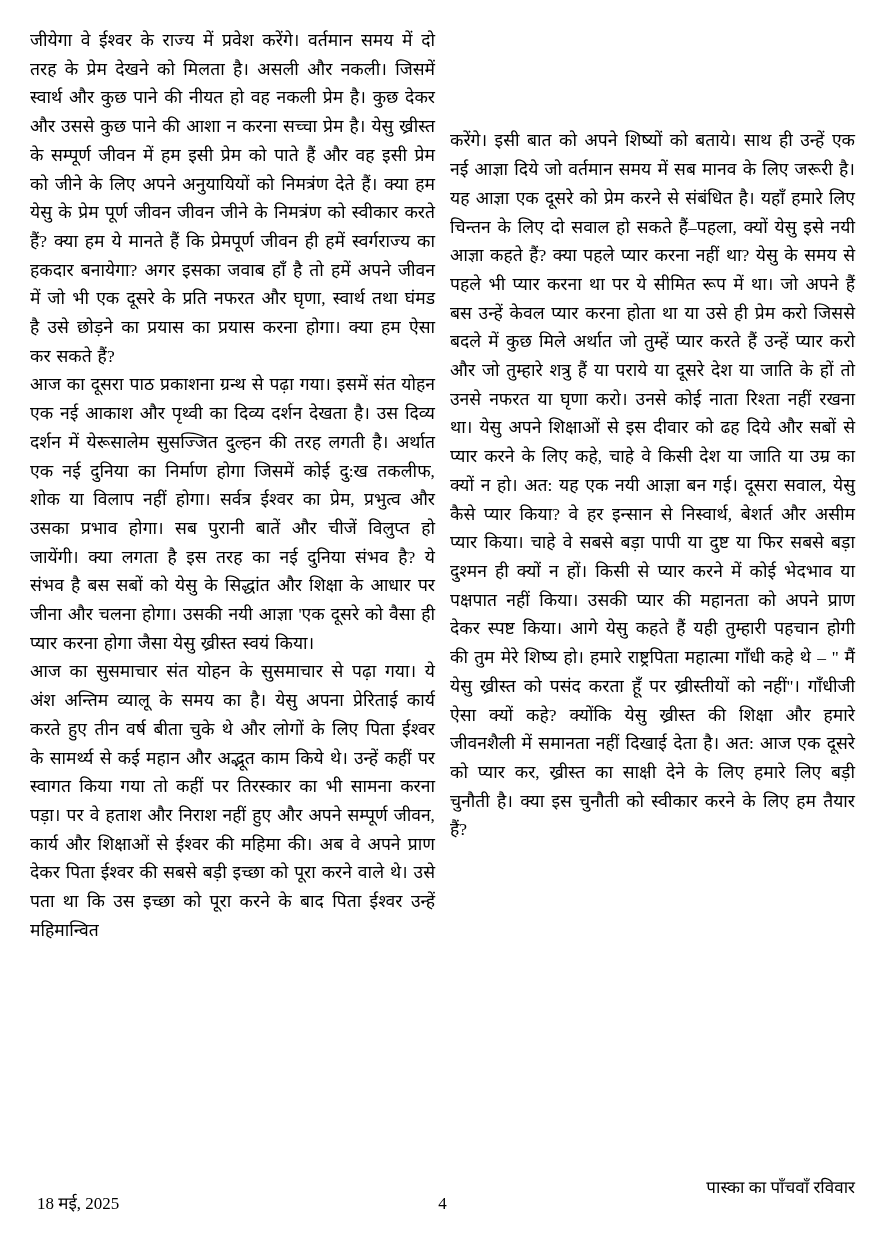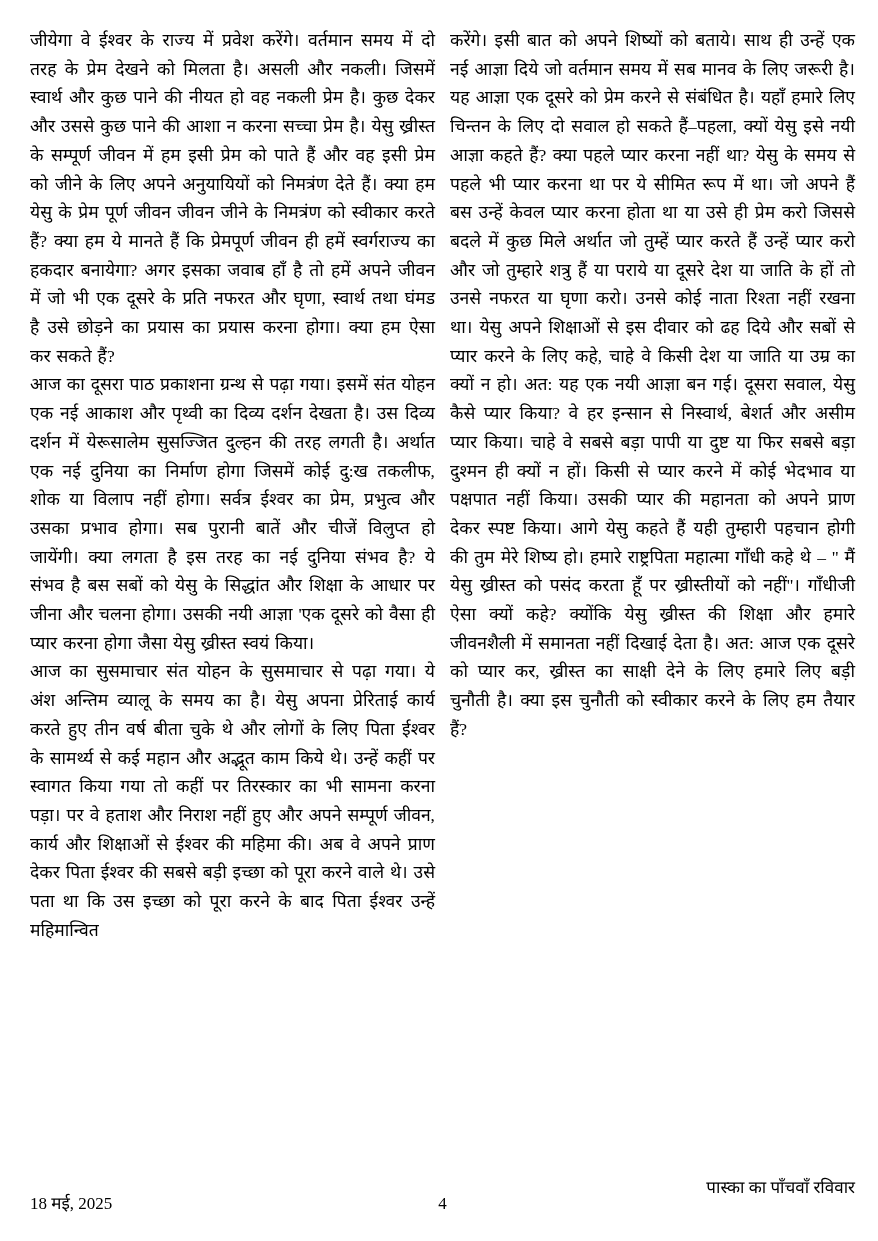--- a/index.html
+++ b/index.html
@@ -14,20 +14,21 @@
     background: #ffffff;
     color: #000000;
     font-family: "Liberation Serif", "DejaVu Serif", serif;
     box-sizing: border-box;
     padding: 26px 23px 0 30px;
     overflow: hidden;
   }
   .columns {
     display: flex;
     gap: 15px;
+    align-items: center;
   }
   .column {
     flex: 1 1 0;
     min-width: 0;
     text-align: justify;
     text-justify: inter-word;
     font-size: 17.5px;
     line-height: 28.7px;
     word-spacing: 1.5px;
   }
@@ -39,21 +40,21 @@
     position: absolute;
     left: 30px;
     right: 23px;
     bottom: 24px;
     height: 26px;
     font-size: 17px;
     line-height: 26px;
   }
   .footer-date {
     position: absolute;
-    left: 0;
+    left: 7px;
     bottom: 0;
   }
   .footer-page-number {
     position: absolute;
     left: 50%;
     transform: translateX(-50%);
     bottom: 0;
   }
   .footer-title {
     position: absolute;

